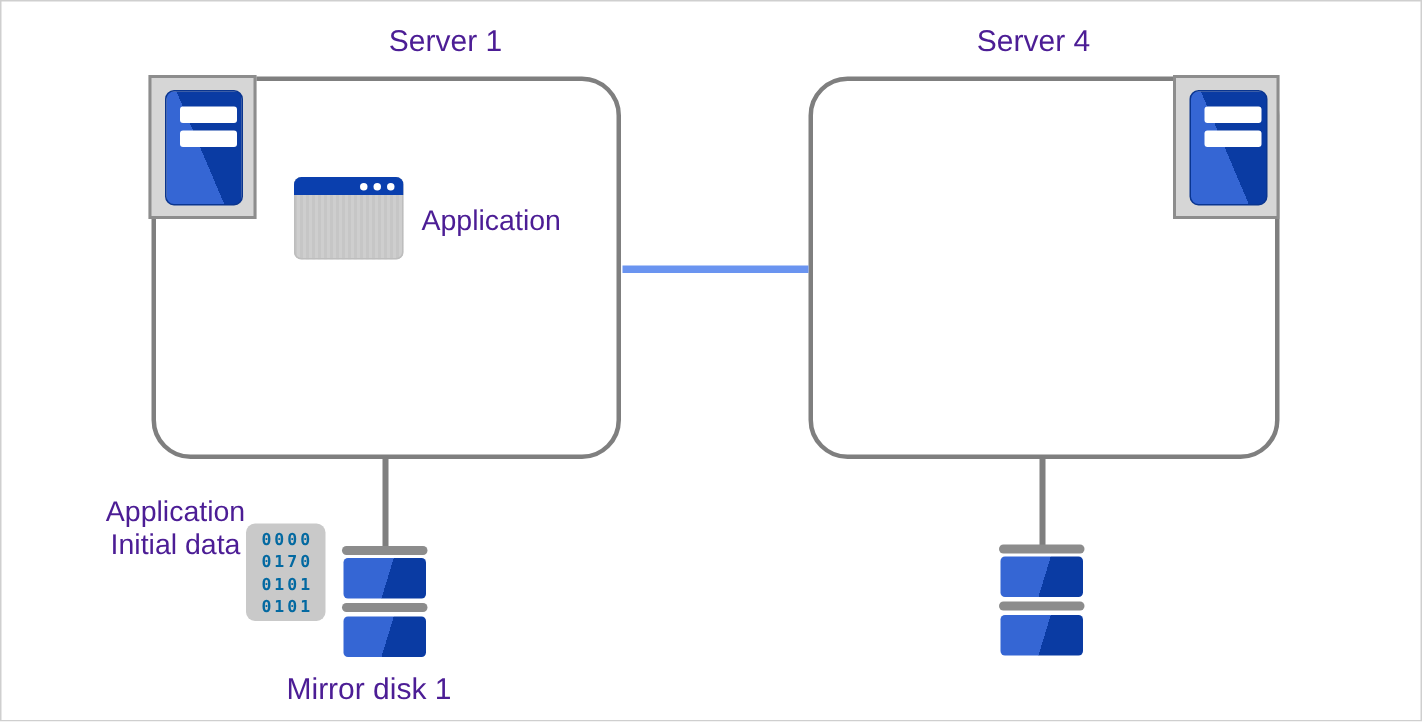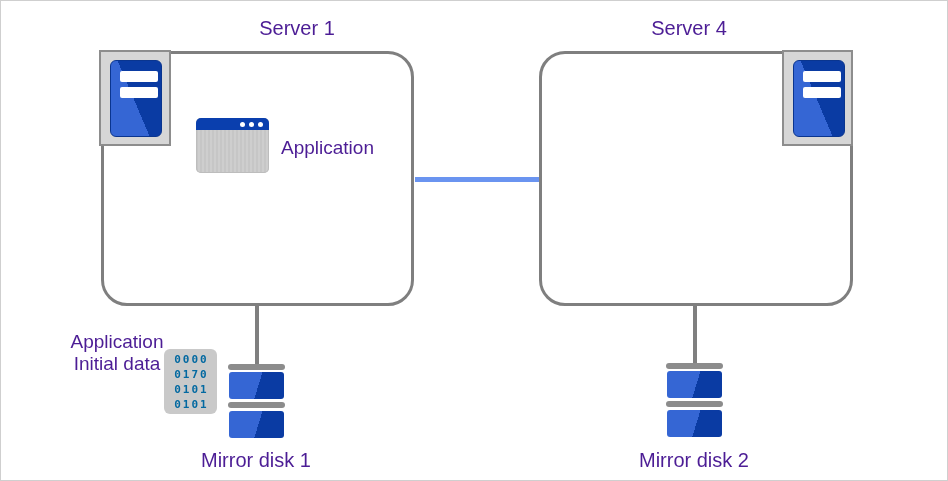--- a/index.html
+++ b/index.html
@@ -115,21 +115,21 @@
   }
   .disk .cap.c1{top:0;}
   .disk .cap.c2{top:38px;}
   .disk .platter{
     position:absolute;left:1px;width:55px;height:27px;
     border-radius:3px;
     background:linear-gradient(107deg, var(--blue-light,#3566d4) 53%, var(--blue-dark,#0a3ba3) 53%);
   }
   .disk .platter.p1{top:8px;}
   .disk .platter.p2{top:47px;}
-  #disk1-label{left:174px;top:448px;width:162px;}
+  #disk1-label{left:164px;top:448px;width:162px;}
   #disk2-label{left:612px;top:448px;width:162px;}
 </style>
 </head>
 <body>
 
 <div class="canvas">
 
   <div class="lbl" id="server1-label">Server 1</div>
   <div class="lbl" id="server2-label">Server 4</div>
 
@@ -179,15 +179,14 @@
     <div class="cap c2"></div>
     <div class="platter p2"></div>
   </div>
   <div class="disk" id="disk2-icon">
     <div class="cap c1"></div>
     <div class="platter p1"></div>
     <div class="cap c2"></div>
     <div class="platter p2"></div>
   </div>
   <div class="lbl" id="disk1-label">Mirror disk 1</div>
-  <div class="lbl" id="disk2-label">Mirror disk 2</div>
 
 </div>
 
 </body></html>

